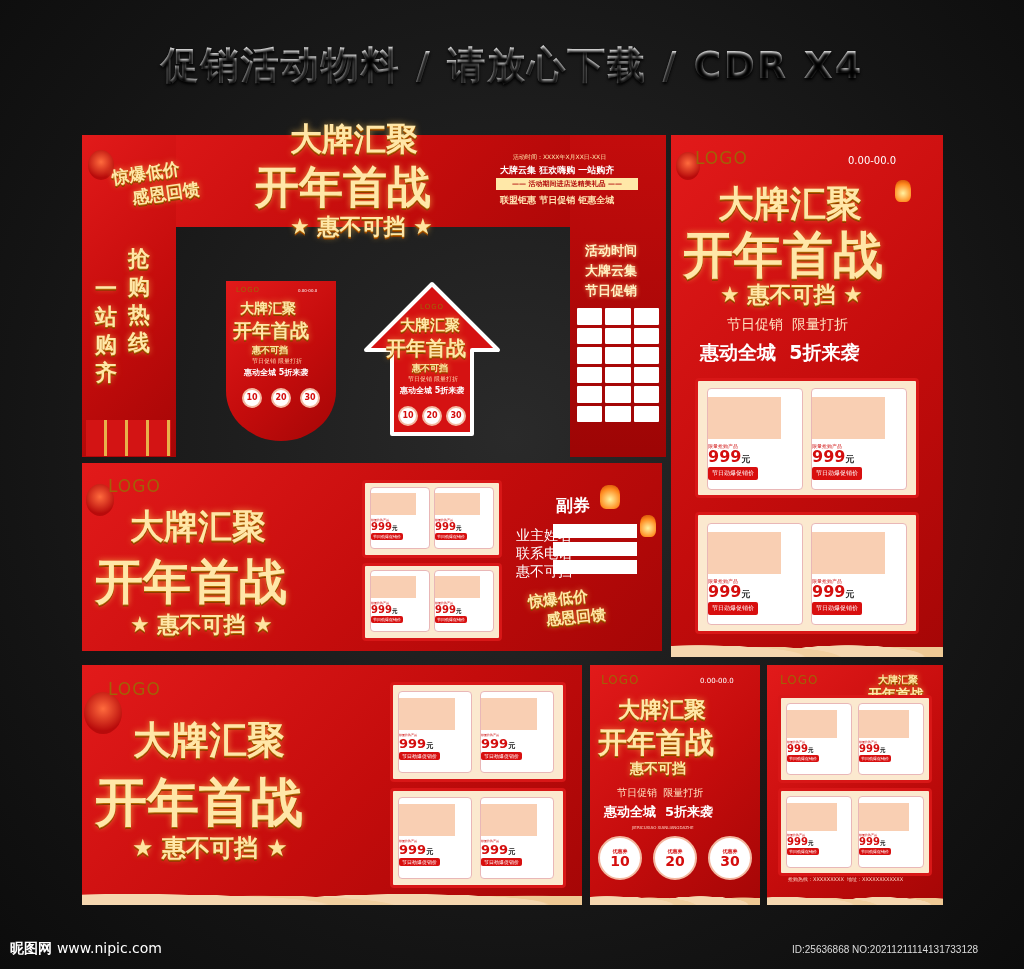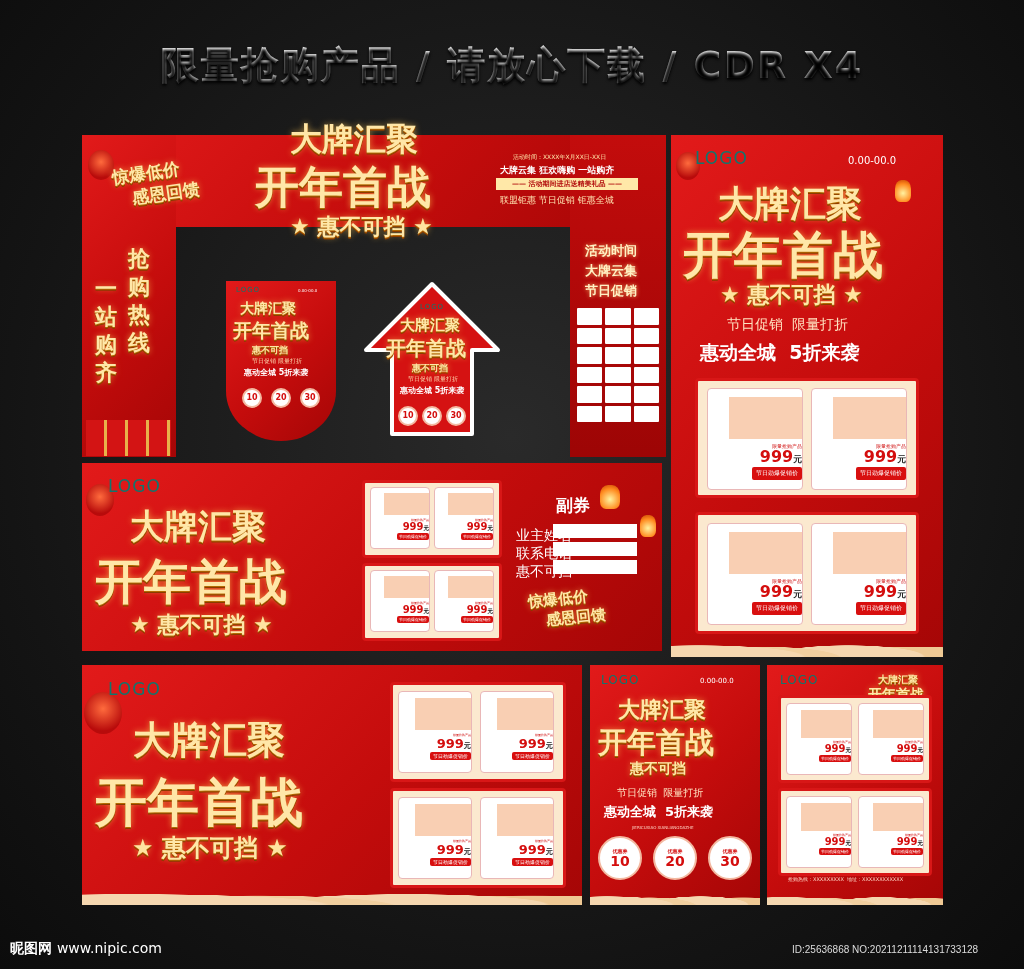--- a/index.html
+++ b/index.html
@@ -2,56 +2,56 @@
 <html><head>
 <meta charset="utf-8">
 <style>
 *{box-sizing:border-box;margin:0;padding:0}
 body{width:1024px;height:969px;background:radial-gradient(ellipse at 50% 45%,#2a2a2a 0%,#141414 70%,#0c0c0c 100%);font-family:"DejaVu Sans",sans-serif;position:relative;overflow:hidden}
 .abs{position:absolute}
 .hdr{left:0;top:40px;width:1024px;text-align:center;font-size:38px;font-weight:bold;color:#e8e8e8;letter-spacing:2px;text-shadow:0 2px 3px #000;background:linear-gradient(#fff,#9a9a9a);-webkit-background-clip:text;background-clip:text;-webkit-text-fill-color:transparent}
 .red{background:linear-gradient(135deg,#e21a1a 0%,#c40c0c 55%,#a50606 100%)}
 .gold{color:#ffe7a8;font-weight:bold;text-shadow:0 1px 0 #b26a00,0 2px 0 #8a3a00,0 0 6px rgba(255,200,80,.7)}
 .goldT{color:#fff1c4;font-weight:bold;text-shadow:0 0 4px rgba(255,210,120,.8)}
-.logo{color:#0f766e;font-family:"DejaVu Sans",sans-serif;letter-spacing:1px}
+.logo{color:#a16207;font-family:"DejaVu Sans",sans-serif;letter-spacing:1px}
 .white{color:#fff}
-.card{background:#fff;border:1px solid #e9b7b7;border-radius:4px;position:absolute;display:flex;flex-direction:column;align-items:flex-end}
+.card{background:#fff;border:1px solid #e9b7b7;border-radius:4px;position:absolute;display:flex;flex-direction:column;align-items:flex-start}
 .card .img{background:#f9cfb3;width:78%;margin-top:9%}
 .card .tag{font-size:5px;color:#d01010;margin-top:4%}
 .card .price{color:#d40e0e;font-weight:bold;line-height:1}
 .card .price small{color:#222;font-size:55%}
 .card .btn{background:#d80f0f;color:#fff;border-radius:2px;white-space:nowrap;overflow:hidden;text-align:center}
 .panel{position:absolute;background:#fbe9cf;border:3px solid #d81717;border-radius:4px}
 .cloud{position:absolute;bottom:0;left:0;right:0;background:radial-gradient(ellipse at 10% 100%,#f5d7b0 0 30%,transparent 31%),radial-gradient(ellipse at 35% 110%,#f1cf9f 0 30%,transparent 31%),radial-gradient(ellipse at 65% 100%,#f5d7b0 0 30%,transparent 31%),radial-gradient(ellipse at 90% 110%,#efc994 0 30%,transparent 31%)}
 .coupon{position:absolute;border-radius:50%;background:#fff;border:2px solid #f3b9a1;display:flex;flex-direction:column;align-items:center;justify-content:center;color:#d40e0e;font-weight:bold;line-height:1}
 .grid6 div{background:#fff;border-radius:1px}
 .inp{background:#fff;position:absolute;height:18px}
 .lbl{position:absolute;color:#fff;font-size:14px}
 .lantern{position:absolute;border-radius:50%;background:radial-gradient(circle at 50% 40%,#ff6b3d,#b80b0b 70%);}
 .skylant{position:absolute;background:radial-gradient(circle at 50% 60%,#fff2a0,#ff8a1e 60%,#c43a00);border-radius:40% 40% 30% 30%}
 .star{color:#ffe4a0}
 </style>
 </head>
 <body>
 
-<div class="abs hdr">限量抢购产品 / 请放心下载 / CDR X4</div>
+<div class="abs hdr">促销活动物料 / 请放心下载 / CDR X4</div>
 
 <div class="abs red" style="left:82px;top:135px;width:584px;height:92px;"></div>
 <div class="abs red" style="left:82px;top:135px;width:94px;height:322px;"></div>
 <div class="abs red" style="left:570px;top:135px;width:96px;height:322px;background:linear-gradient(#c30c0c,#9d0505)"></div>
 <div class="lantern" style="left:88px;top:150px;width:26px;height:30px"></div>
 <div class="abs gold" style="left:112px;top:162px;font-size:17px;transform:rotate(-8deg)">惊爆低价</div>
 <div class="abs gold" style="left:132px;top:182px;font-size:17px;transform:rotate(-8deg)">感恩回馈</div>
 <div class="abs gold" style="left:290px;top:118px;font-size:32px">大牌汇聚</div>
 <div class="abs gold" style="left:255px;top:158px;font-size:44px">开年首战</div>
 <div class="abs gold" style="left:290px;top:212px;font-size:22px"><span class="star">★</span> <span>惠不可挡</span> <span class="star">★</span></div>
 <div class="abs white" style="left:513px;top:153px;font-size:6px;color:#ffe3a8">活动时间：XXXX年X月XX日-XX日</div>
 <div class="abs white" style="left:500px;top:164px;font-size:9px;font-weight:bold">大牌云集  狂欢嗨购  一站购齐</div>
 <div class="abs" style="left:496px;top:178px;width:142px;height:12px;background:#ffe8a8;color:#b30e0e;font-size:7px;text-align:center;line-height:12px;font-weight:bold">—— 活动期间进店送精美礼品 ——</div>
-<div class="abs white" style="left:500px;top:194px;font-size:9px;color:#ffe2b0;font-weight:normal">联盟钜惠  节日促销  钜惠全城</div>
+<div class="abs white" style="left:500px;top:194px;font-size:9px;color:#ffe2b0;font-weight:bold">联盟钜惠  节日促销  钜惠全城</div>
 <div class="abs gold" style="left:95px;top:275px;width:22px;font-size:22px;line-height:28px;word-break:break-all">一站购齐</div>
 <div class="abs gold" style="left:128px;top:245px;width:22px;font-size:22px;line-height:28px;word-break:break-all">抢购热线</div>
 <div class="abs" style="left:86px;top:420px;width:85px;height:36px;background:repeating-linear-gradient(90deg,#d31414 0 18px,#e8b24a 18px 21px)"></div>
 <div class="abs goldT" style="left:585px;top:242px;font-size:13px">活动时间</div>
 <div class="abs goldT" style="left:585px;top:262px;font-size:13px">大牌云集</div>
 <div class="abs goldT" style="left:585px;top:282px;font-size:13px">节日促销</div>
 <div class="abs grid6" style="left:577px;top:308px;width:82px;height:114px;display:grid;grid-template-columns:repeat(3,1fr);grid-template-rows:repeat(6,1fr);gap:3px">
     <div></div>
     <div></div>
     <div></div>

